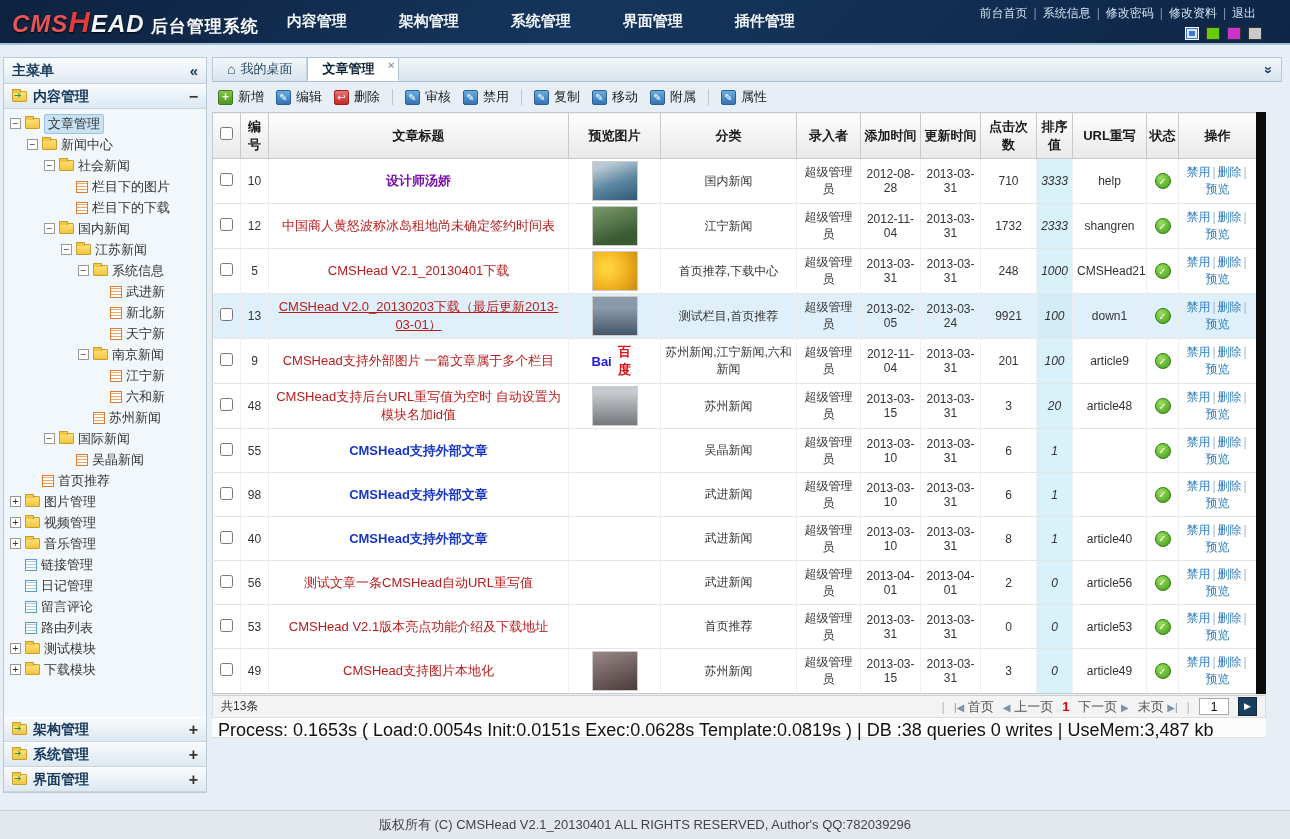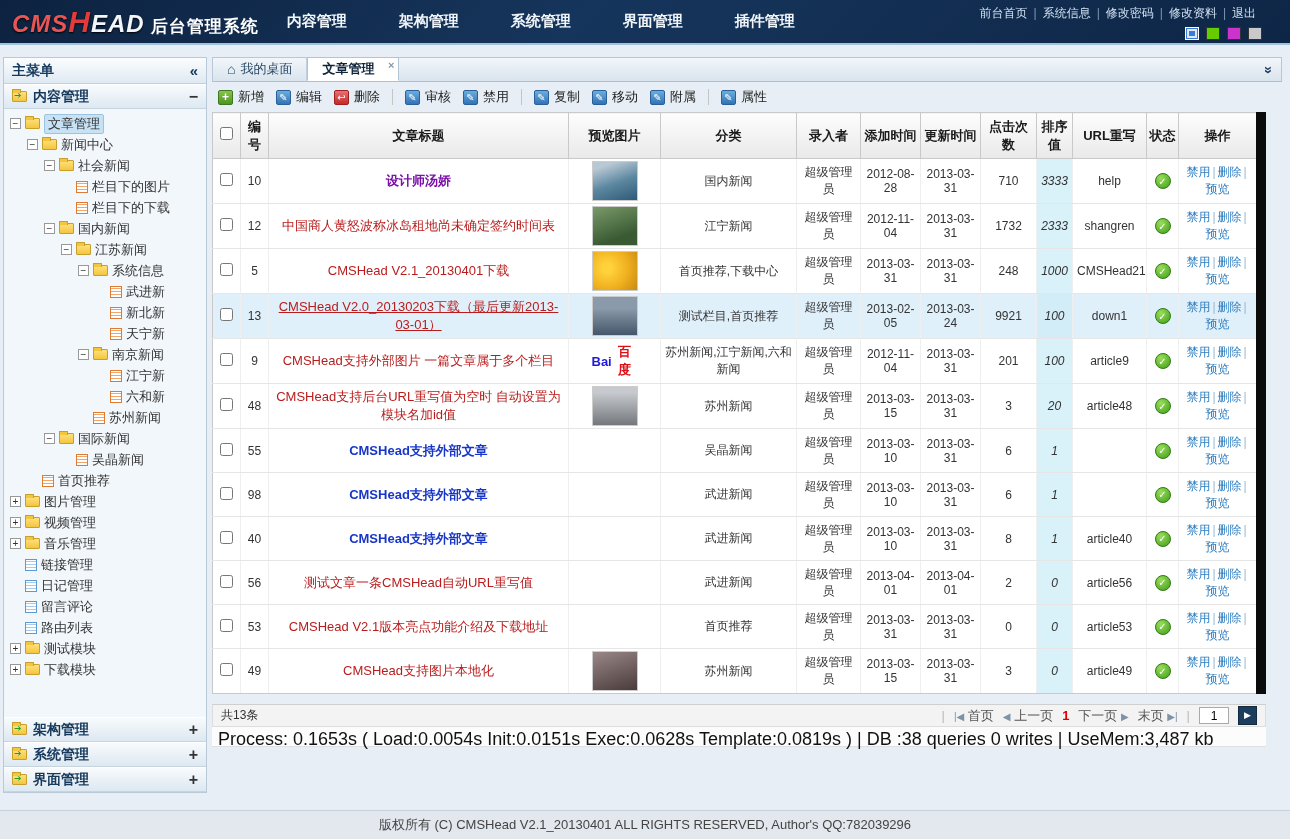--- a/index.html
+++ b/index.html
@@ -93,21 +93,21 @@
   .t-crowd{background:linear-gradient(#c6cace 15%,#74787c)}
   .t-portrait-dark{background:linear-gradient(160deg,#9a8888,#4a3a3a)}
   .t-baidu{background:#fff;border:none;display:flex;align-items:center;justify-content:center;font-weight:bold;font-size:13px}
   .t-baidu .bai{color:#2319dc}
   .t-baidu .du{color:#de0f17}
   .status-ok{width:16px;height:16px;border-radius:50%;background:radial-gradient(circle at 35% 30%,#9ade5a,#3f9c1a);color:#fff;font-size:10px;font-weight:bold;display:inline-flex;align-items:center;justify-content:center;border:1px solid #2f7c12}
   .act{color:#2d7dc1;cursor:pointer}
   .act-sep{color:#9ab9d2;margin:0 2px}
   .blackstrip{position:absolute;top:0;right:-10px;width:10px;height:100%;background:#0b0b0b}
 
-  .pagebar{height:23px;display:flex;align-items:center;justify-content:space-between;background:#f3f3f3;border:1px solid #ddd;border-top:1px solid #cfcfcf;padding:0 8px;margin-top:10px;font-size:12px;color:#333;width:1054px}
+  .pagebar{height:23px;display:flex;align-items:center;justify-content:space-between;background:#f3f3f3;border:1px solid #ddd;border-top:1px solid #cfcfcf;padding:0 8px;margin-top:1px;font-size:12px;color:#333;width:1054px}
   .pg-right{display:flex;align-items:center;gap:9px;color:#555;font-size:13px}
   .pg-arrow{color:#7d93a8;font-size:10px}
   .pg-cur{color:#e00000;font-weight:bold}
   .pg-input{width:30px;height:17px;border:1px solid #aaa;text-align:center;font-size:12px}
   .pg-go{width:19px;height:19px;background:#1c3e5e;color:#fff;border:1px solid #12293e;font-size:9px;line-height:16px;text-align:center;cursor:pointer}
   .pg-bar-sep{color:#bbb}
   .statusline{height:20px;background:#fcfcfc;border-bottom:1px solid #e0e0e0;font-size:18px;color:#111;padding:2px 6px;width:1054px}
 
   
   .footer{position:absolute;left:0;bottom:0;width:1290px;height:29px;background:#e2e8ee;border-top:1px solid #c8d1d9;text-align:center;line-height:28px;font-size:13px;color:#444}

